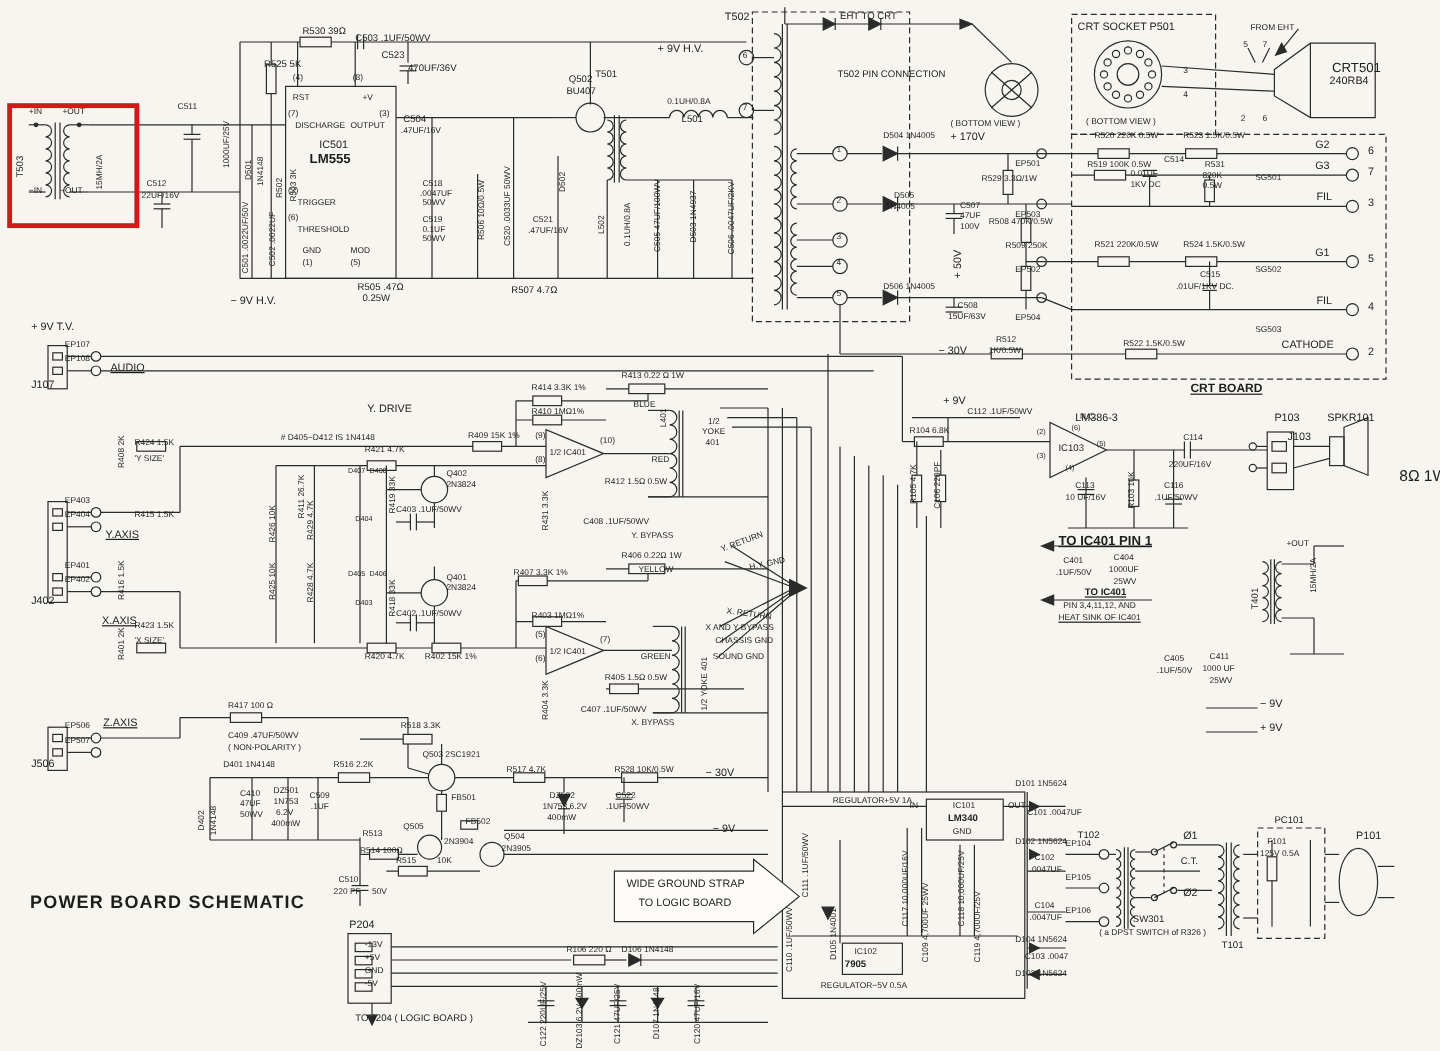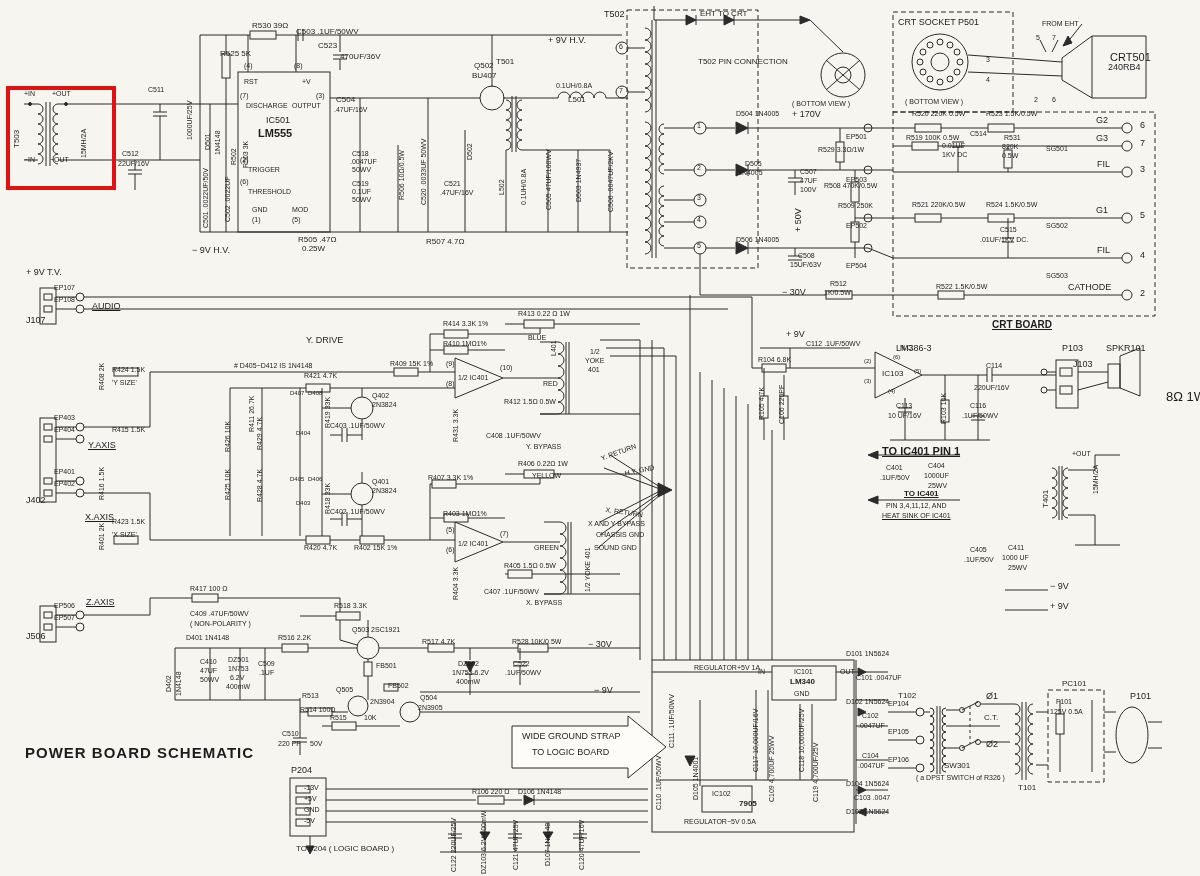--- a/index.html
+++ b/index.html
@@ -843,21 +843,21 @@
       <span class="lbl" style="left: 854px; top: 794px; font-size: 7px;">C103 .0047</span>
       <span class="lbl" style="left: 846px; top: 808px; font-size: 7px;">D103 1N5624</span>
       <span class="lbl rot" style="left: 668px; top: 748px; font-size: 7px;">C111 .1UF/50WV</span>
       <span class="lbl rot" style="left: 655px; top: 810px; font-size: 7px;">C110 .1UF/50WV</span>
       <span class="lbl rot" style="left: 692px; top: 800px; font-size: 7px;">D105 1N4001</span>
       <span class="lbl rot" style="left: 752px; top: 772px; font-size: 7px;">C117 10,000UF/16V</span>
       <span class="lbl rot" style="left: 768px; top: 802px; font-size: 7px;">C109 4,700UF 25WV</span>
       <span class="lbl rot" style="left: 798px; top: 772px; font-size: 7px;">C118 10,000UF/25V</span>
       <span class="lbl rot" style="left: 812px; top: 802px; font-size: 7px;">C119 4,700UF/25V</span>
       <span class="lbl" style="left: 712px; top: 790px; font-size: 7px;">IC102</span>
-      <span class="lbl" style="left: 739px; top: 800px; font-size: 8px; font-weight: bold;">7905</span>
+      <span class="lbl" style="left: 704px; top: 800px; font-size: 8px; font-weight: bold;">7905</span>
       <span class="lbl" style="left: 684px; top: 818px; font-size: 7px;">REGULATOR−5V 0.5A</span>
       <span class="lbl" style="left: 522px; top: 732px; font-size: 9px;">WIDE GROUND STRAP</span>
       <span class="lbl" style="left: 532px; top: 748px; font-size: 9px;">TO LOGIC BOARD</span>
       <span class="lbl" style="left: 898px; top: 692px; font-size: 8px;">T102</span>
       <span class="lbl" style="left: 888px; top: 700px; font-size: 7px;">EP104</span>
       <span class="lbl" style="left: 888px; top: 728px; font-size: 7px;">EP105</span>
       <span class="lbl" style="left: 888px; top: 756px; font-size: 7px;">EP106</span>
       <span class="lbl" style="left: 986px; top: 692px; font-size: 9px;">Ø1</span>
       <span class="lbl" style="left: 984px; top: 714px; font-size: 8px;">C.T.</span>
       <span class="lbl" style="left: 986px; top: 740px; font-size: 9px;">Ø2</span>

